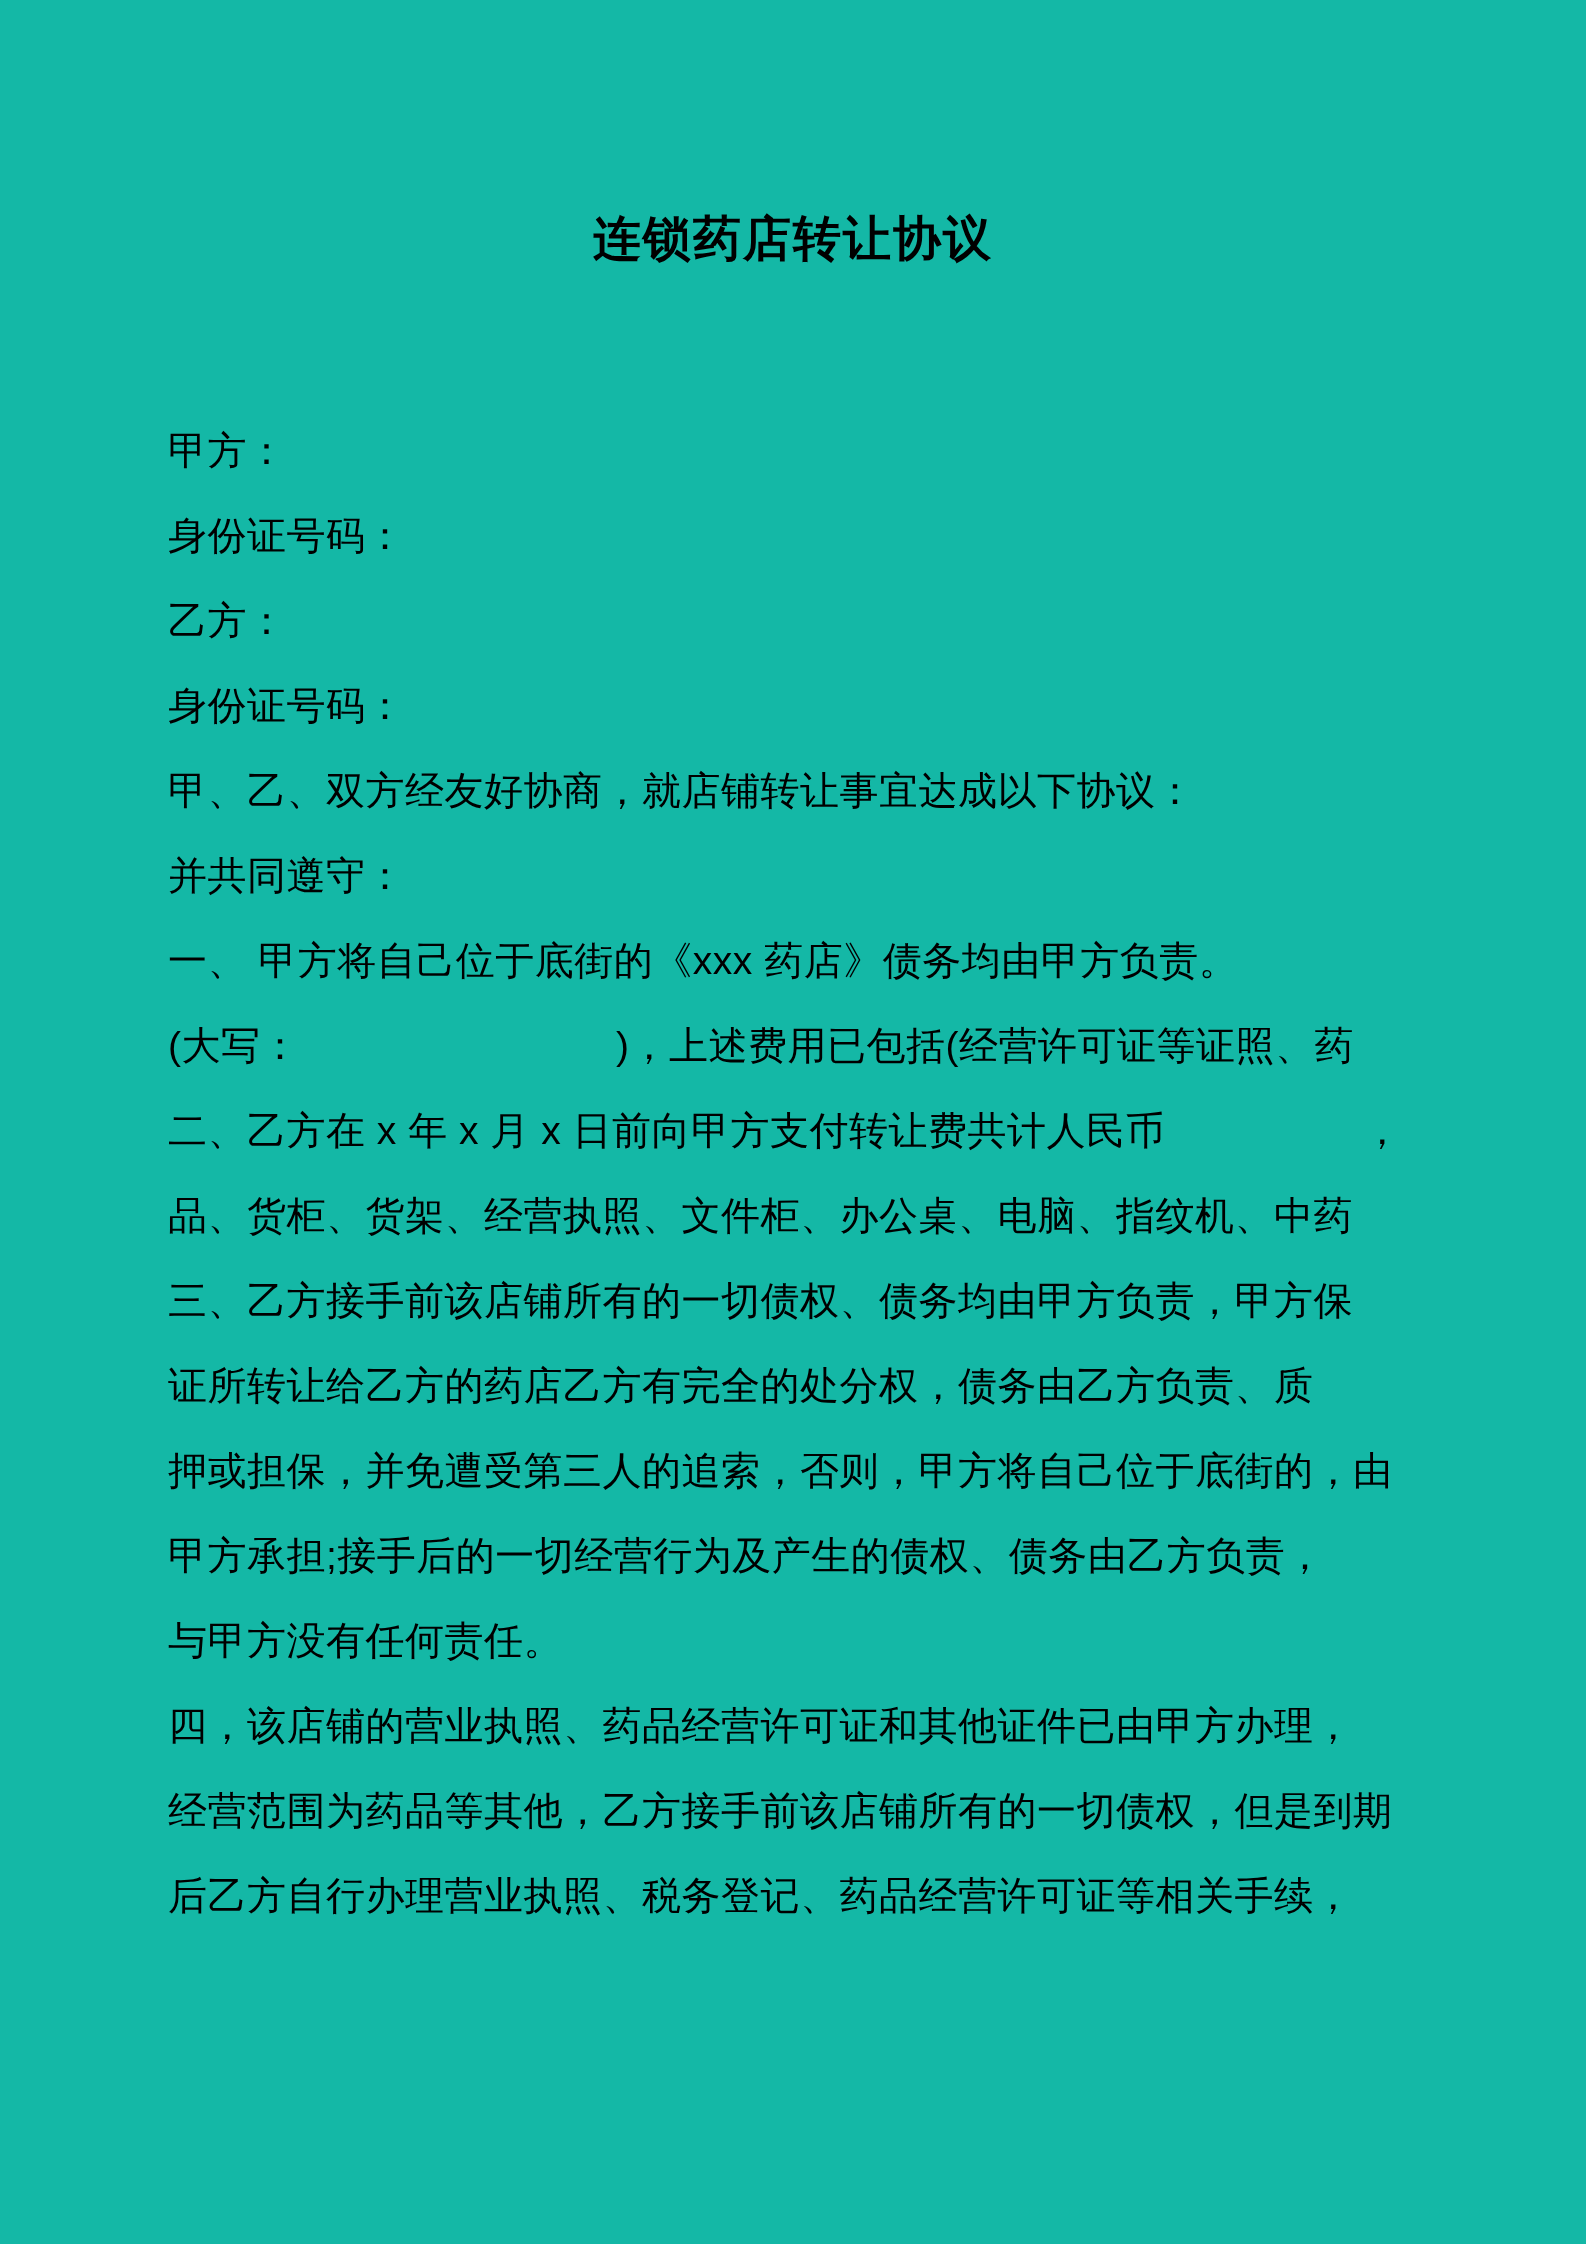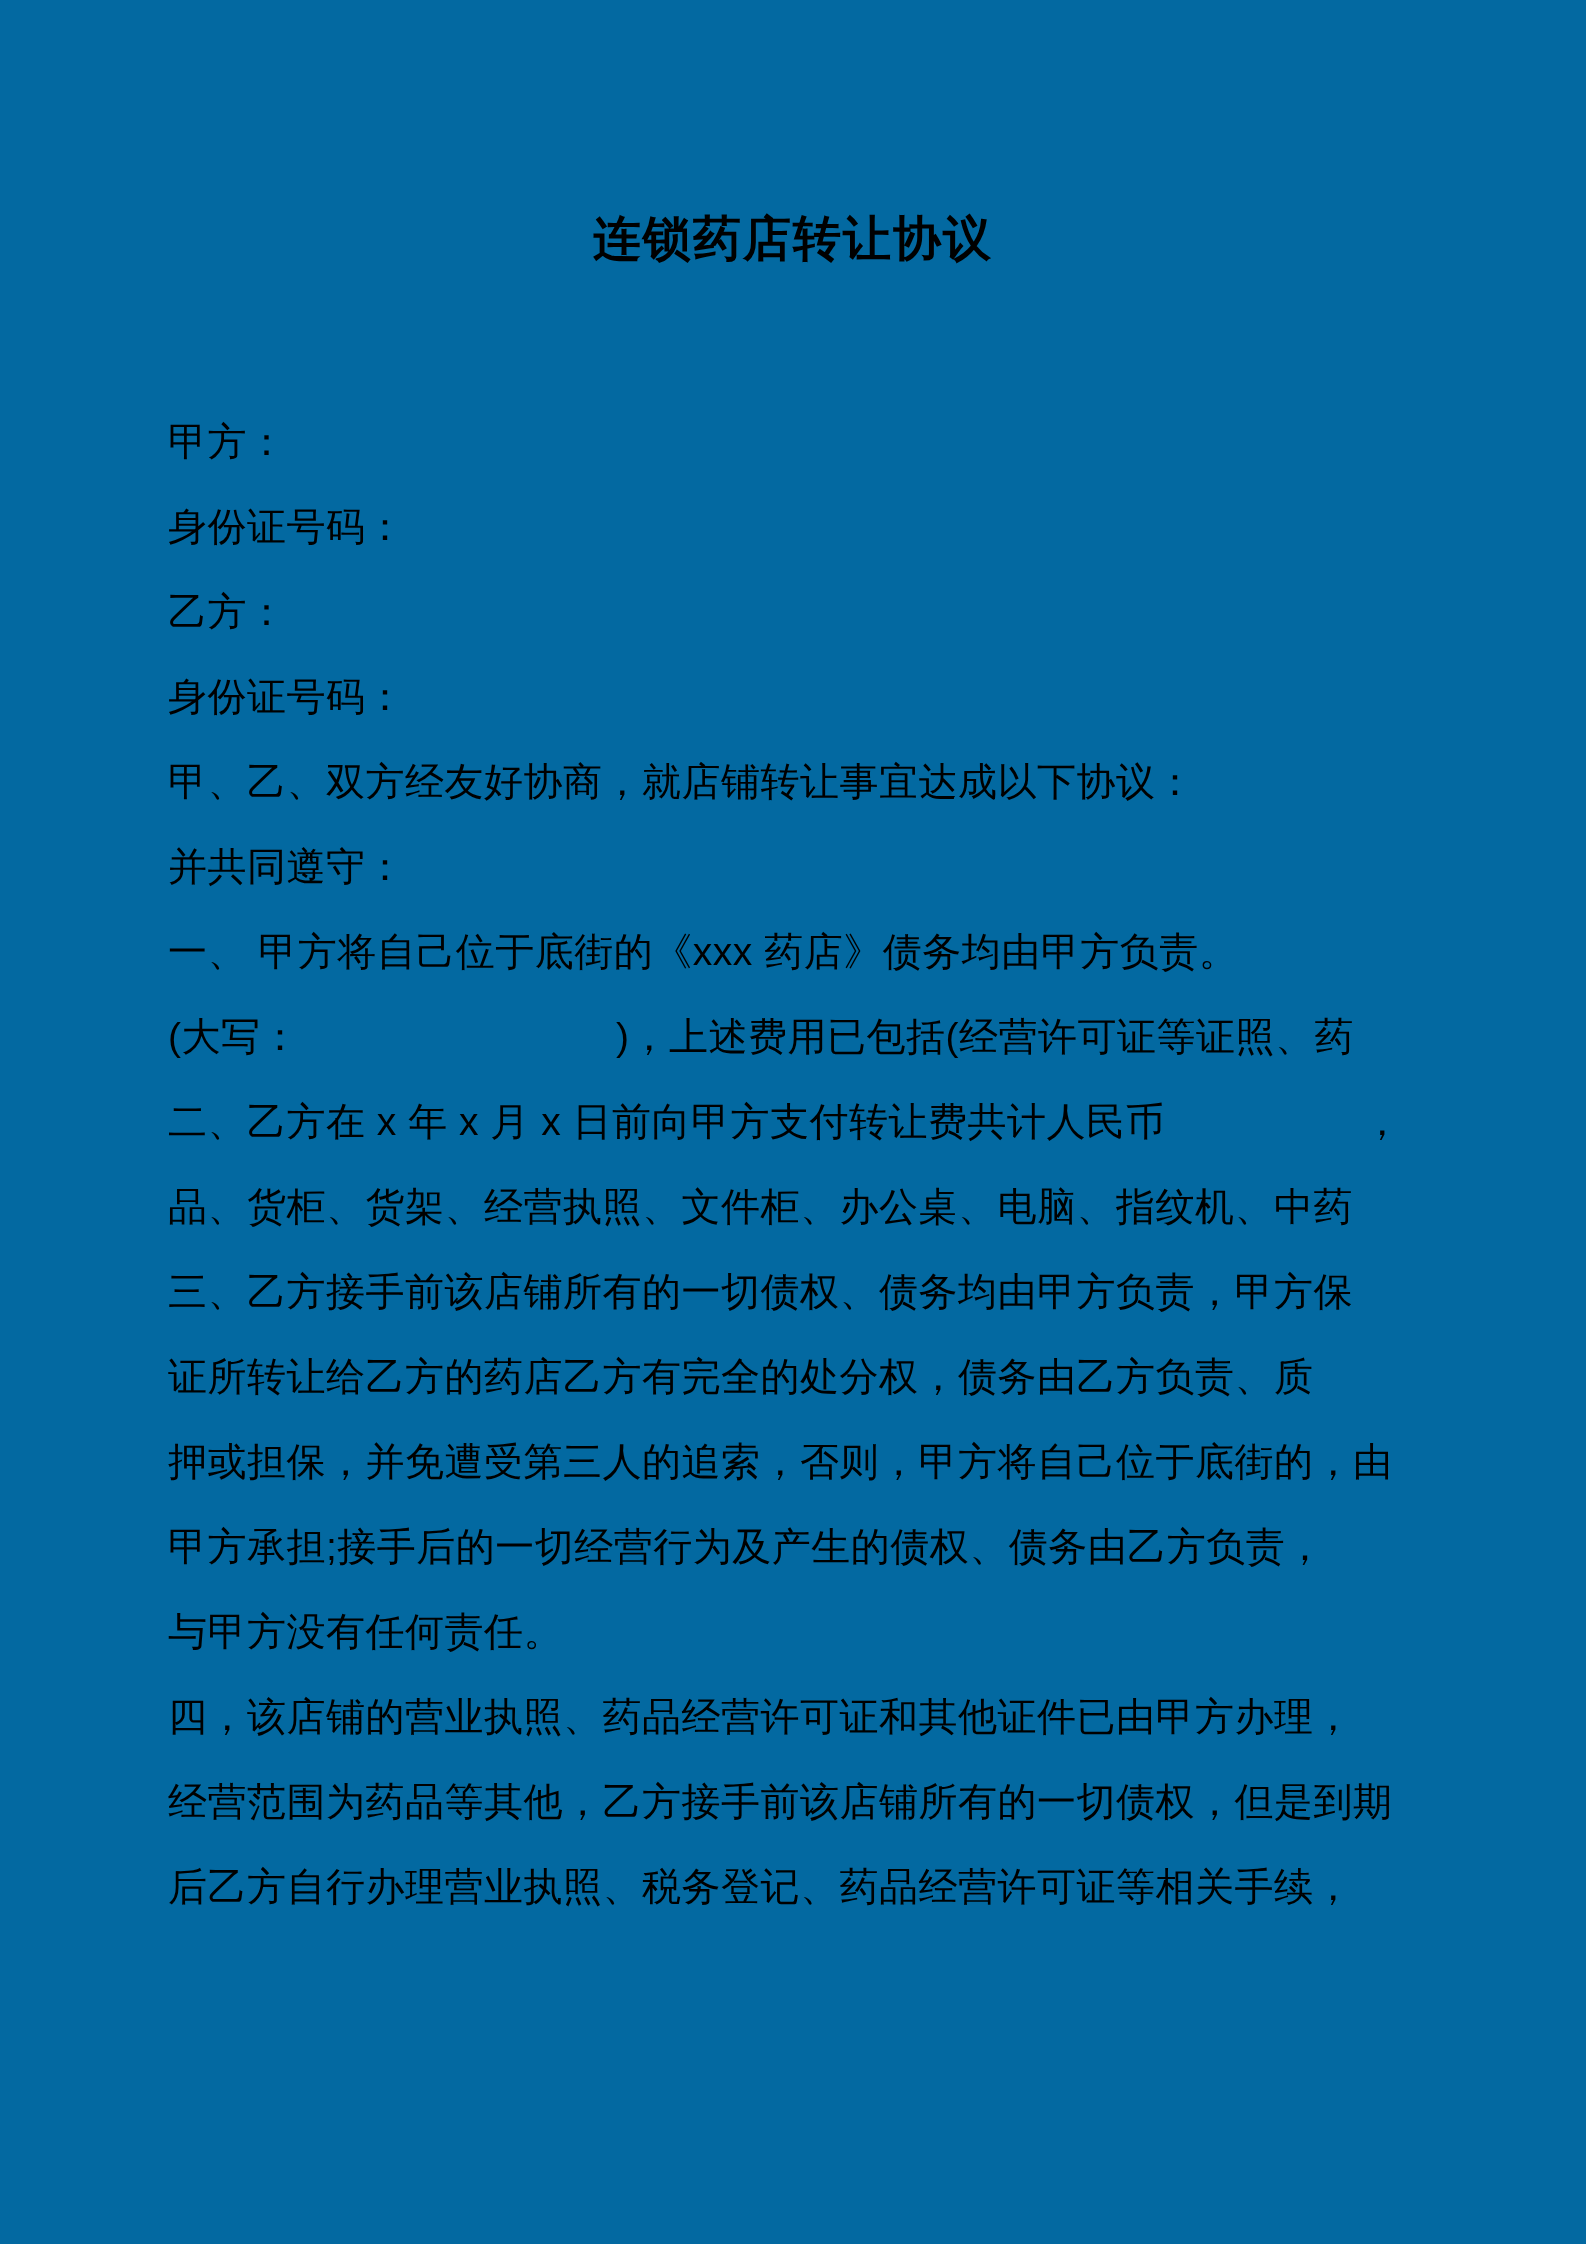--- a/index.html
+++ b/index.html
@@ -4,40 +4,40 @@
 <style>
   html, body {
     margin: 0;
     padding: 0;
     background: #ffffff;
   }
   .page {
     position: relative;
     width: 1586px;
     height: 2244px;
-    background: #0369a1;
+    background: #14b8a6;
     overflow: hidden;
     font-family: "Liberation Sans", sans-serif;
     color: #000000;
   }
   .doc-title {
     position: absolute;
     top: 196px;
     left: 0;
     width: 1586px;
     text-align: center;
     font-size: 48px;
     font-weight: 700;
     line-height: 85px;
     letter-spacing: 2px;
     white-space: pre;
   }
   .doc-body {
     position: absolute;
-    top: 399px;
+    top: 408px;
     left: 168px;
     width: 1240px;
     font-size: 39px;
     font-weight: 400;
     line-height: 85px;
   }
   .doc-line {
     height: 85px;
     white-space: pre;
     letter-spacing: 0.5px;

